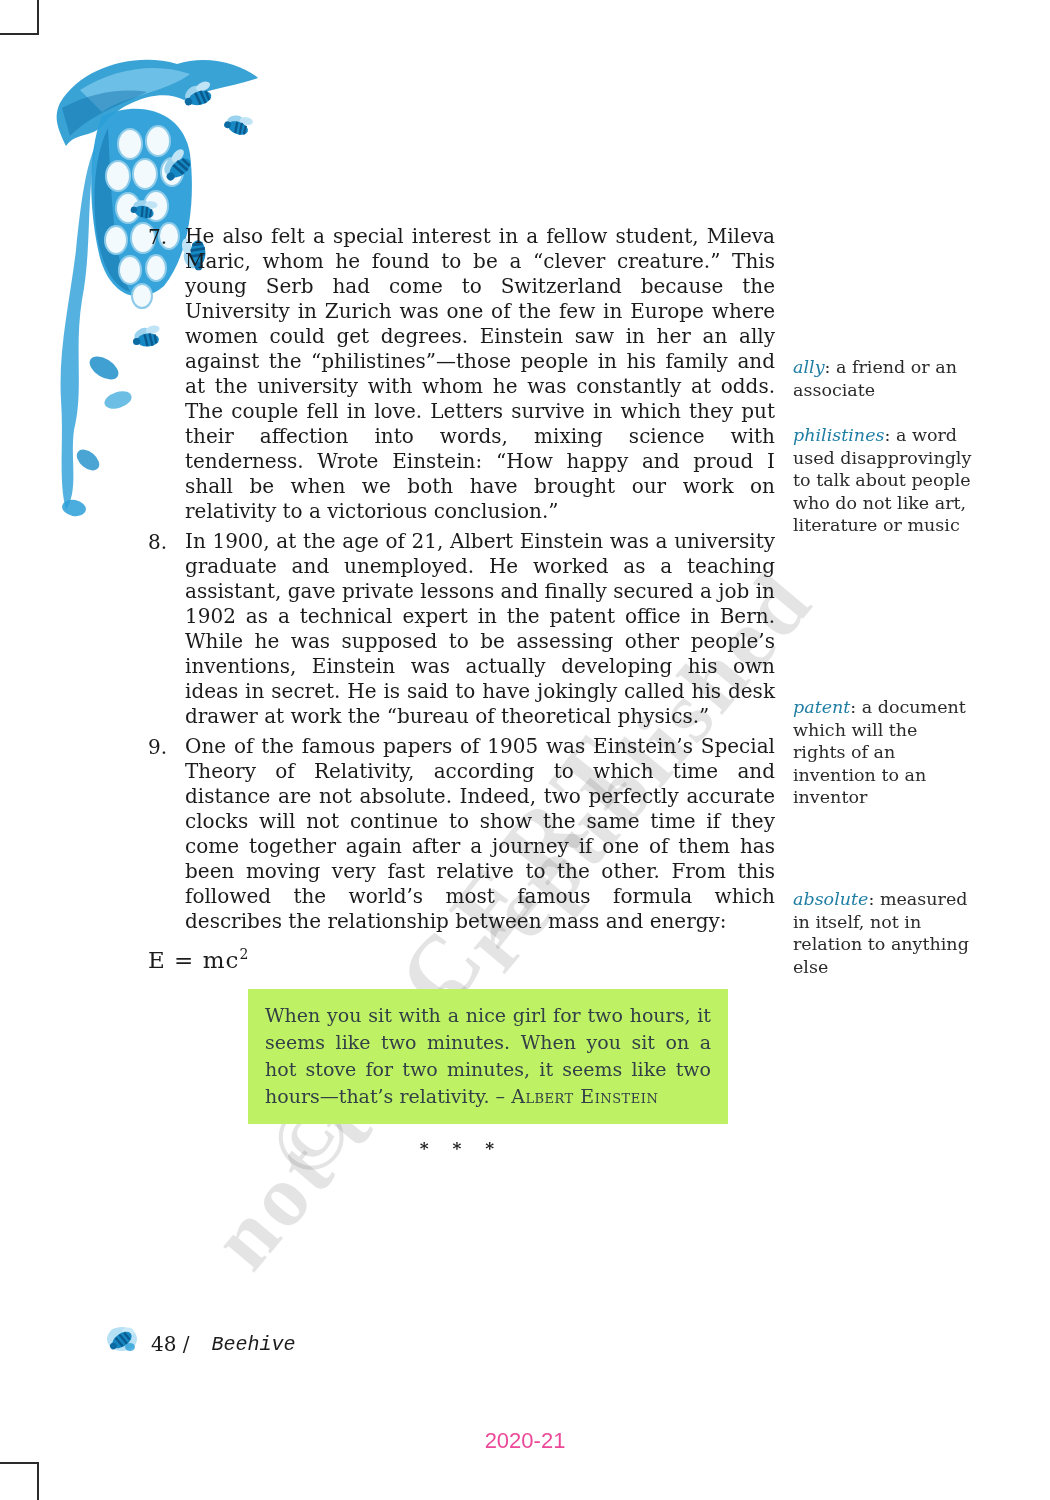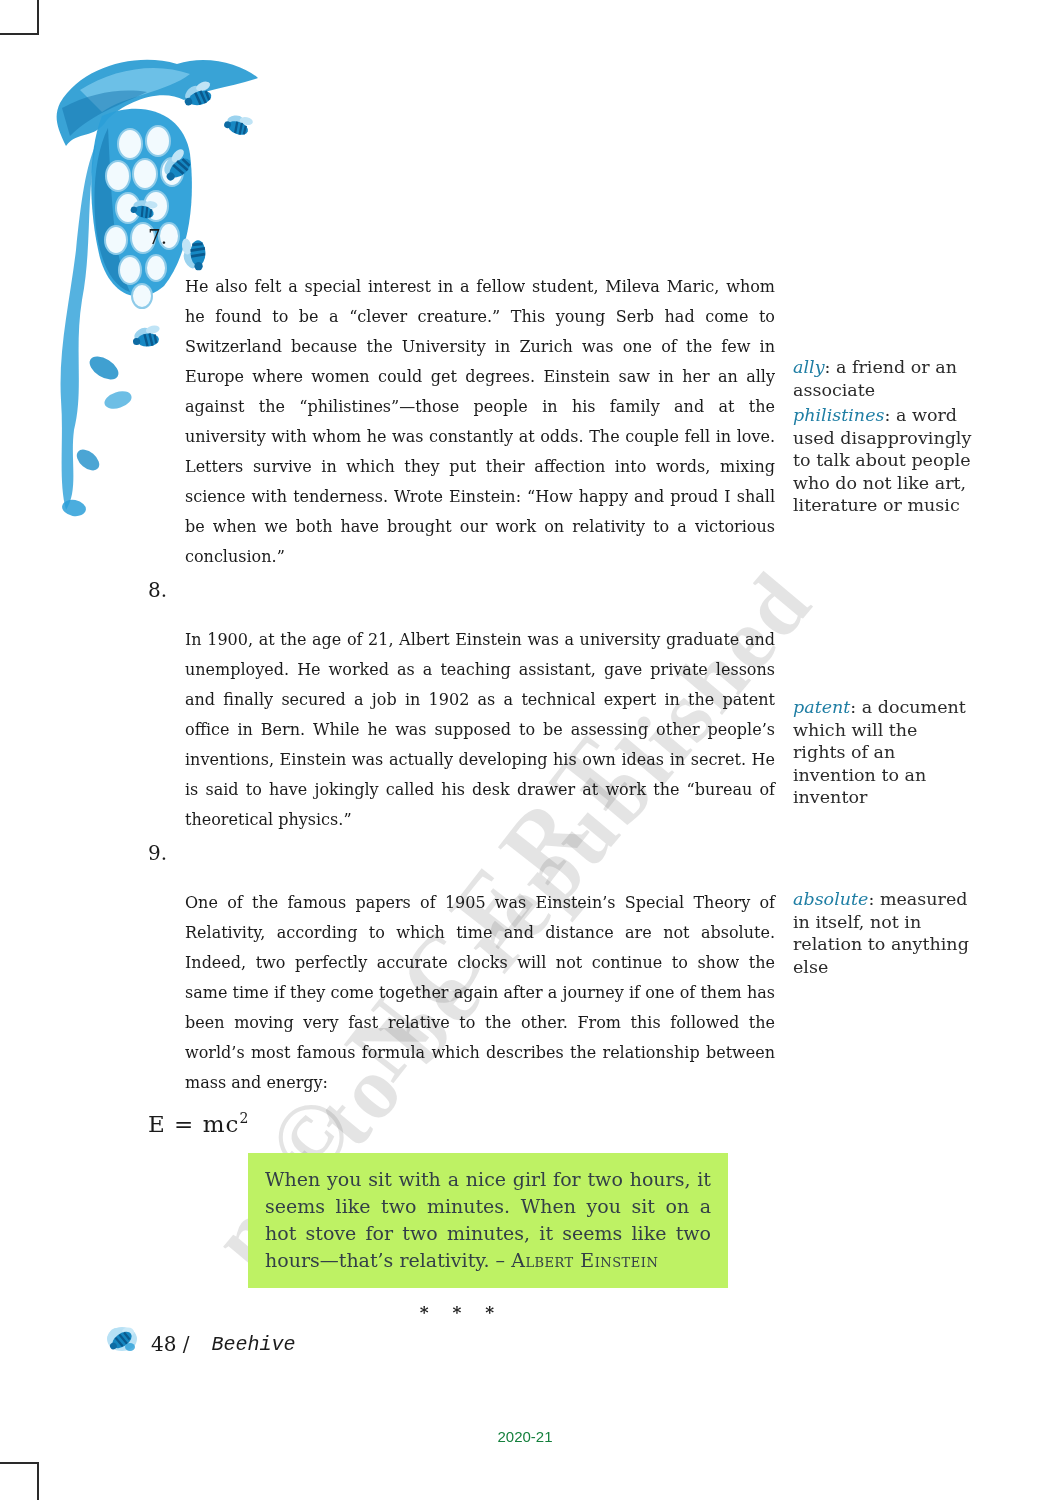--- a/index.html
+++ b/index.html
@@ -18,38 +18,38 @@
     font-family:"Liberation Serif",serif;font-weight:bold;z-index:0;
     transform-origin:left center;pointer-events:none;}
   .wm1{left:288px;top:1110px;font-size:96px;letter-spacing:16px;transform:rotate(-52deg);}
   .wm2{left:230px;top:1205px;font-size:88px;letter-spacing:4px;transform:rotate(-50deg);}
   
   .art{position:absolute;left:52px;top:48px;z-index:1;}
   
   .content{position:absolute;left:148px;top:224px;width:627px;z-index:2;}
   .para{display:flex;margin-bottom:5px;}
   .num{flex:none;width:37px;font-size:20px;line-height:27.3px;}
-  .ptext{flex:1;font-size:16px;line-height:30px;text-align:justify;margin-top:48px;}
+  .ptext{flex:1;font-size:20px;line-height:25px;text-align:justify;}
   .formula{margin-top:12px;font-weight:normal;font-size:23px;letter-spacing:1px;}
   .formula sup{font-size:14px;}
   .eqnote{margin-top:9px;padding:0 8px 0 14px;font-style:italic;font-size:19px;line-height:25px;text-align:center;}
   .quote-box{margin:16px 0 0 100px;width:446px;padding:13px 17px 14px 17px;
     background:#bef264;font-size:19px;line-height:27px;text-align:justify;color:#333f47;}
   .smallcaps{font-variant:small-caps;letter-spacing:0.5px;}
   .stars{margin-top:14px;text-align:center;font-size:17px;font-weight:bold;letter-spacing:9px;color:#222;}
   
   .note{position:absolute;left:793px;width:180px;font-size:17.5px;line-height:22.5px;color:#2a2a2a;z-index:2;}
   .term{font-style:italic;color:#1f7ea4;}
   
   .footer{position:absolute;left:103px;top:1320px;display:flex;align-items:flex-end;z-index:2;}
   .footer .pg{font-size:20px;margin-left:10px;}
   .footer .book{font-size:20px;font-style:italic;margin-left:22px;font-family:Liberation Mono, monospace;}
   
   .year{position:absolute;left:0;top:1428px;width:100%;text-align:center;
-    font-family:"Liberation Sans",sans-serif;font-size:15px;color:#15803d;z-index:2;}
+    font-family:"Liberation Sans",sans-serif;font-size:22px;color:#ec4899;z-index:2;}
 </style>
 </head>
 <body>
 
 <div>
 
   <div class="crop-tl"></div>
   <div class="crop-bl"></div>
 
   <div class="watermark wm1">© NCERT</div>
@@ -131,21 +131,21 @@
       <span>–</span>
       <span class="smallcaps">Albert Einstein</span>
     </div>
 
     <div class="stars">* * *</div>
   </div>
 
   <div class="note" style="top:356px">
     <span class="term">ally</span><span>: a friend or an associate</span>
   </div>
-  <div class="note" style="top:404px">
+  <div class="note" style="top:424px">
     <span class="term">philistines</span><span>: a word used disapprovingly to talk about people who do not like art, literature or music</span>
   </div>
   <div class="note" style="top:696px">
     <span class="term">patent</span><span>: a document which will the rights of an invention to an inventor</span>
   </div>
   <div class="note" style="top:888px">
     <span class="term">absolute</span><span>: measured in itself, not in relation to anything else</span>
   </div>
 
   <div class="footer">

